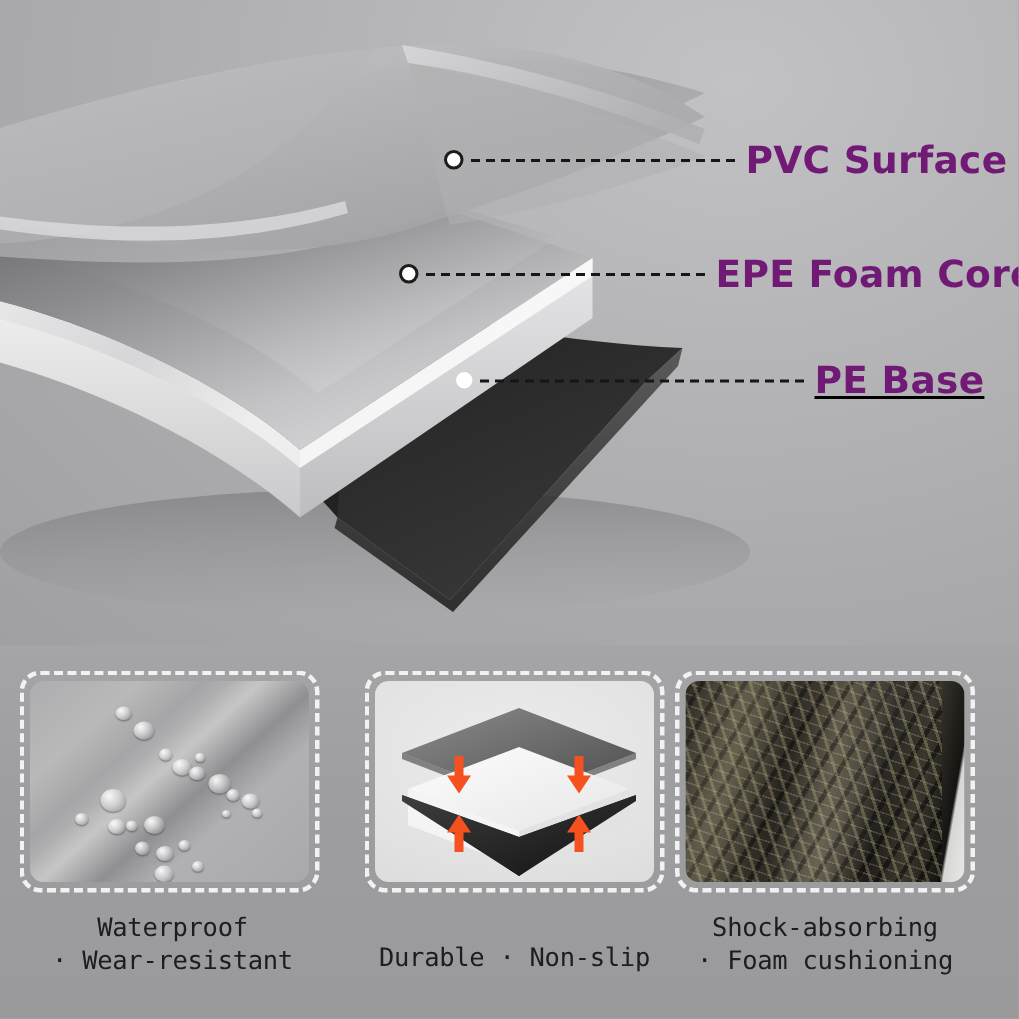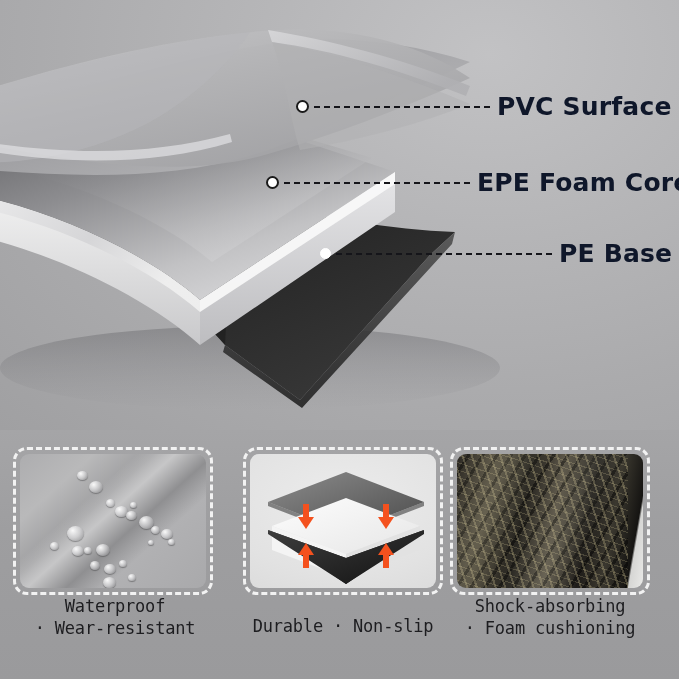--- a/index.html
+++ b/index.html
@@ -33,44 +33,44 @@
     background:#ffffff;border:2px solid #1b1b1b;
     box-sizing:border-box;flex:0 0 auto;
   }
   .dot.filled{background:#ffffff;border:1px solid #ffffff;width:11px;height:11px;}
   .dash{
     height:0;flex:0 0 auto;
     border-top:2px dashed #15151a;
     margin:0 7px 0 5px;
   }
   .callout-label{
-    font-size:25px;font-weight:bold;color:#0f172a;
+    font-size:25px;font-weight:bold;color:#701a75;
     letter-spacing:.2px;white-space:nowrap;line-height:1;
   }
   .c1{left:296px;top:94px;}
   .c1 .dash{width:176px;}
   .c2{left:266px;top:170px;}
   .c2 .dash{width:186px;}
-  .c3{left:320px;top:241px;}
+  .c3{left:304px;top:241px;text-decoration:underline;}
   .c3 .dash{width:216px;}
 
   
   .features{position:absolute;left:0;top:447px;width:679px;height:232px;}
   .feature{position:absolute;top:0;width:200px;}
   .f1{left:13px;}
   .f2{left:243px;}
   .f3{left:450px;}
   .thumb{
     position:relative;width:200px;height:148px;
     border:3px dashed #f2f2f2;border-radius:14px;
     box-sizing:border-box;overflow:hidden;
   }
   .thumb-inner{position:absolute;inset:4px;border-radius:9px;overflow:hidden;}
   .caption{
-    text-align:center;
+    margin-top:13px;text-align:center;
     font-family:"DejaVu Sans Mono", monospace;
     font-size:17px;color:#1d1d20;line-height:1.32;letter-spacing:-.2px;
   }
   .caption .ln{display:block;white-space:nowrap;}
   .f2 .caption{padding-top:20px;}
   .f1 .caption{padding-left:4px;}
 
   
   .fabric{
     position:absolute;inset:0;

